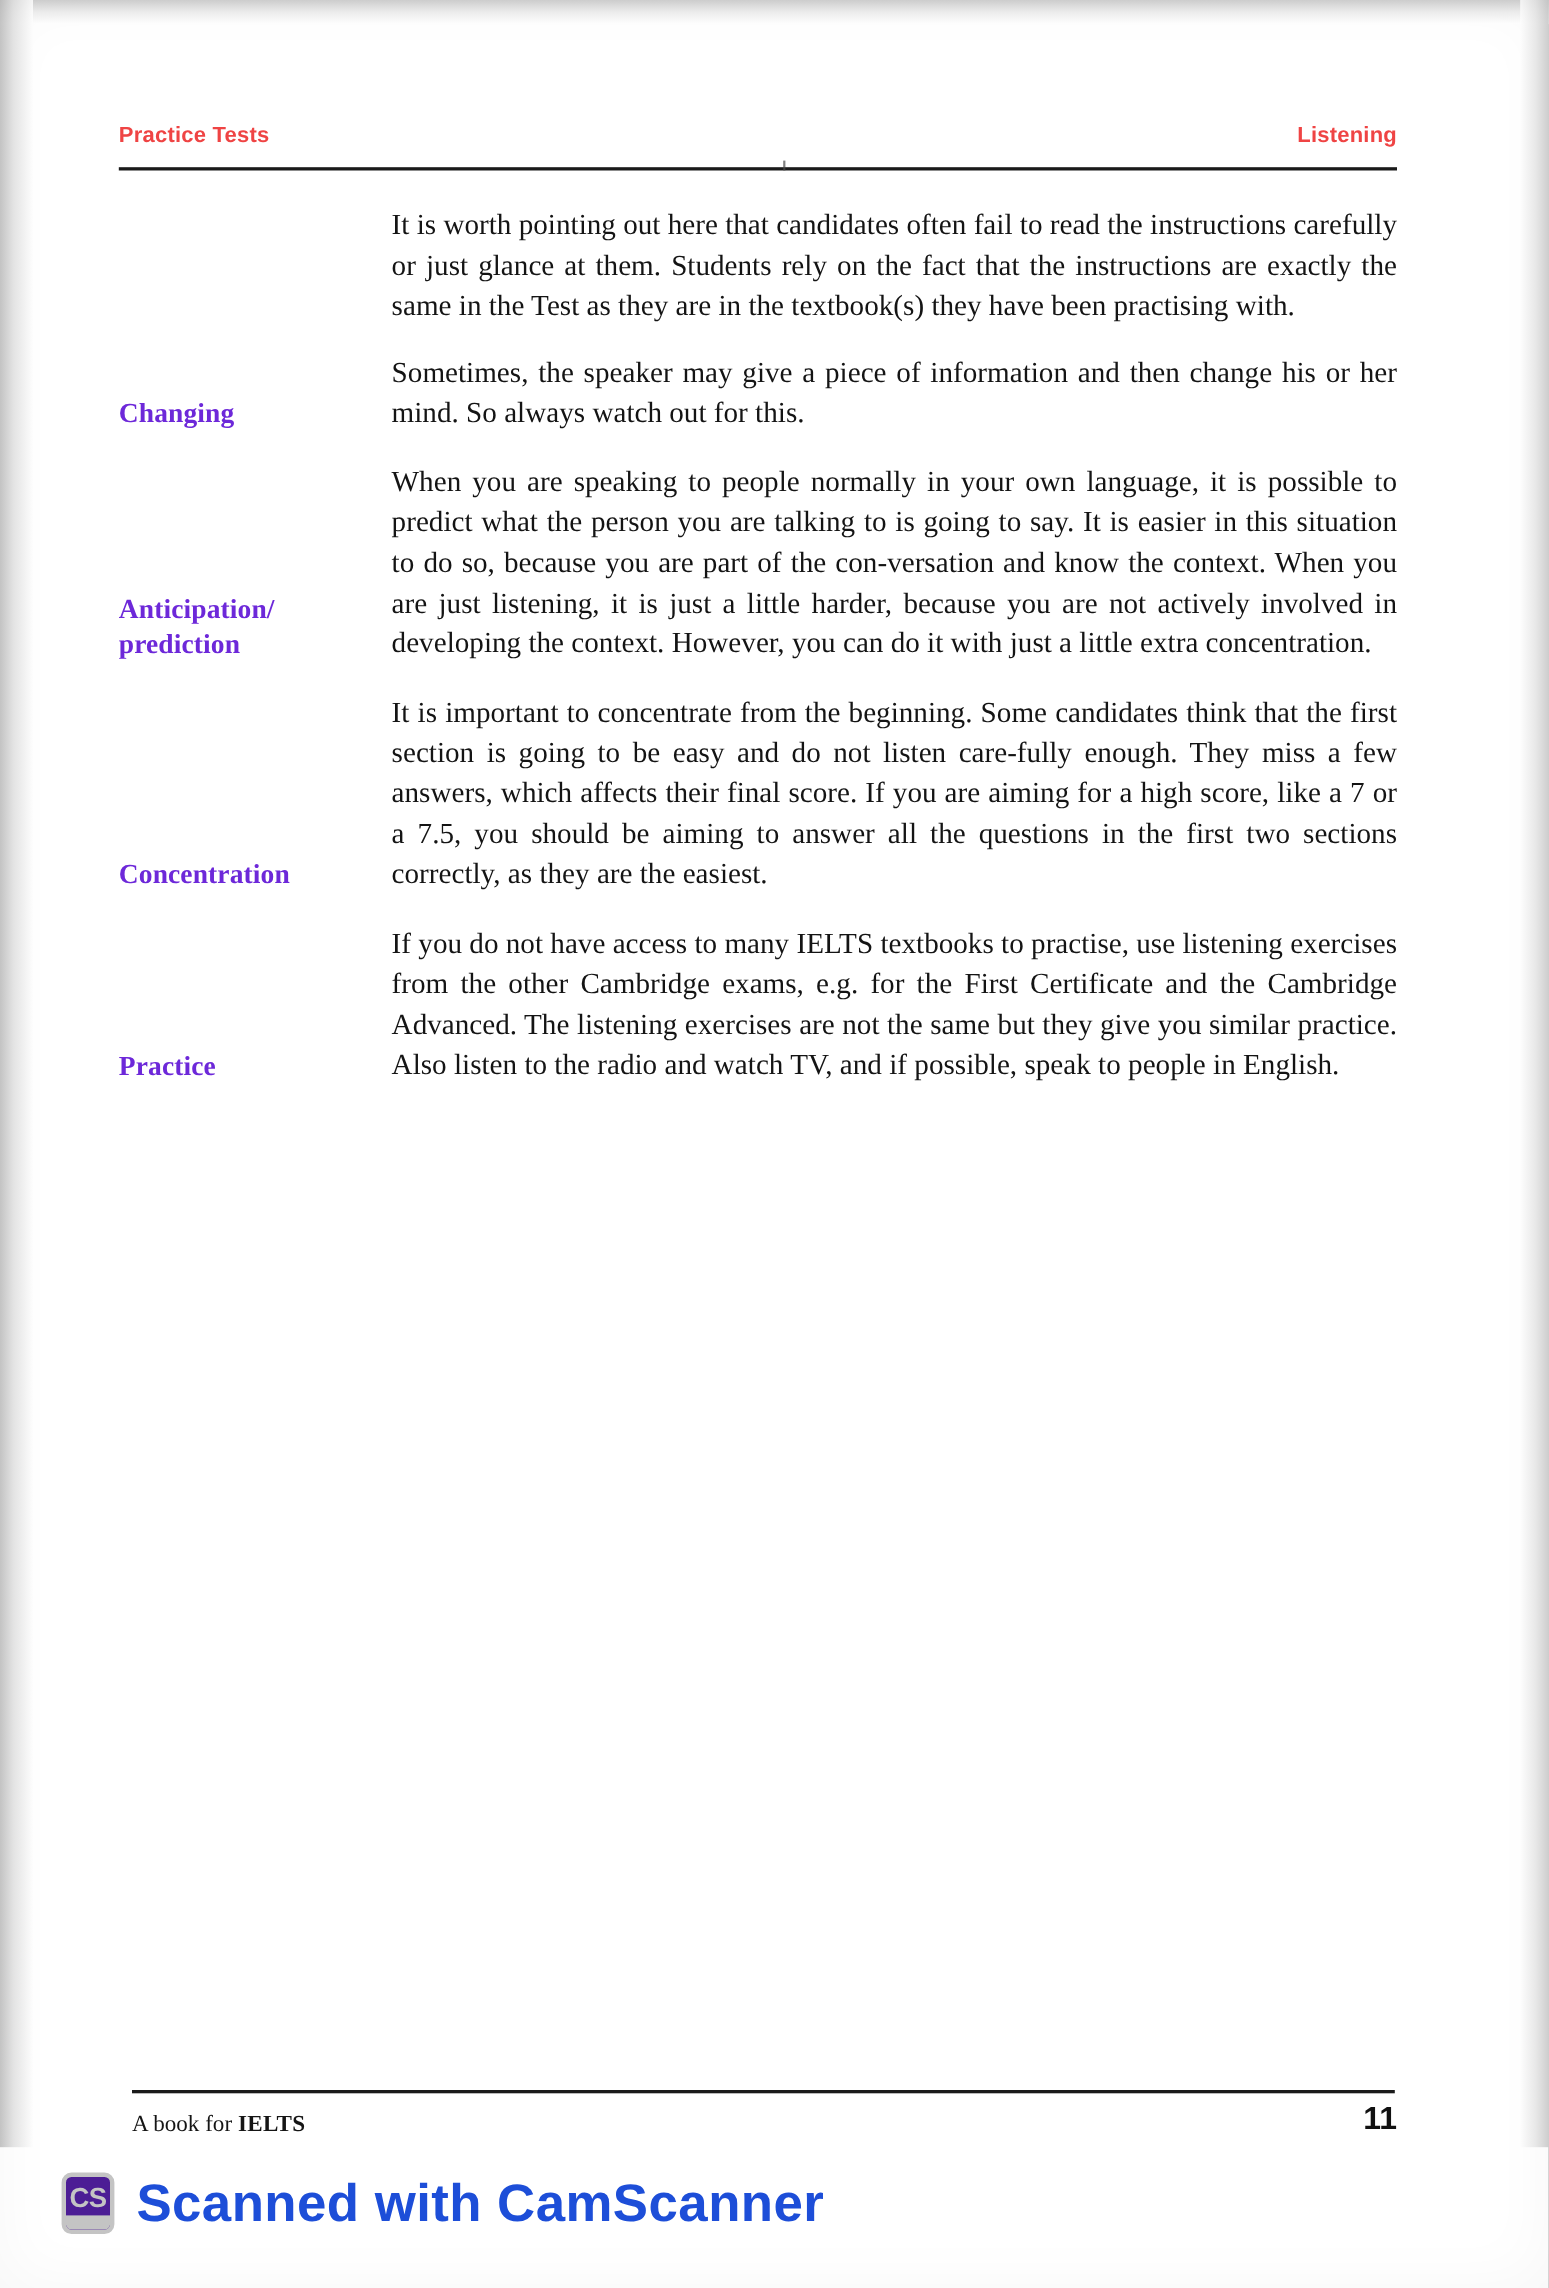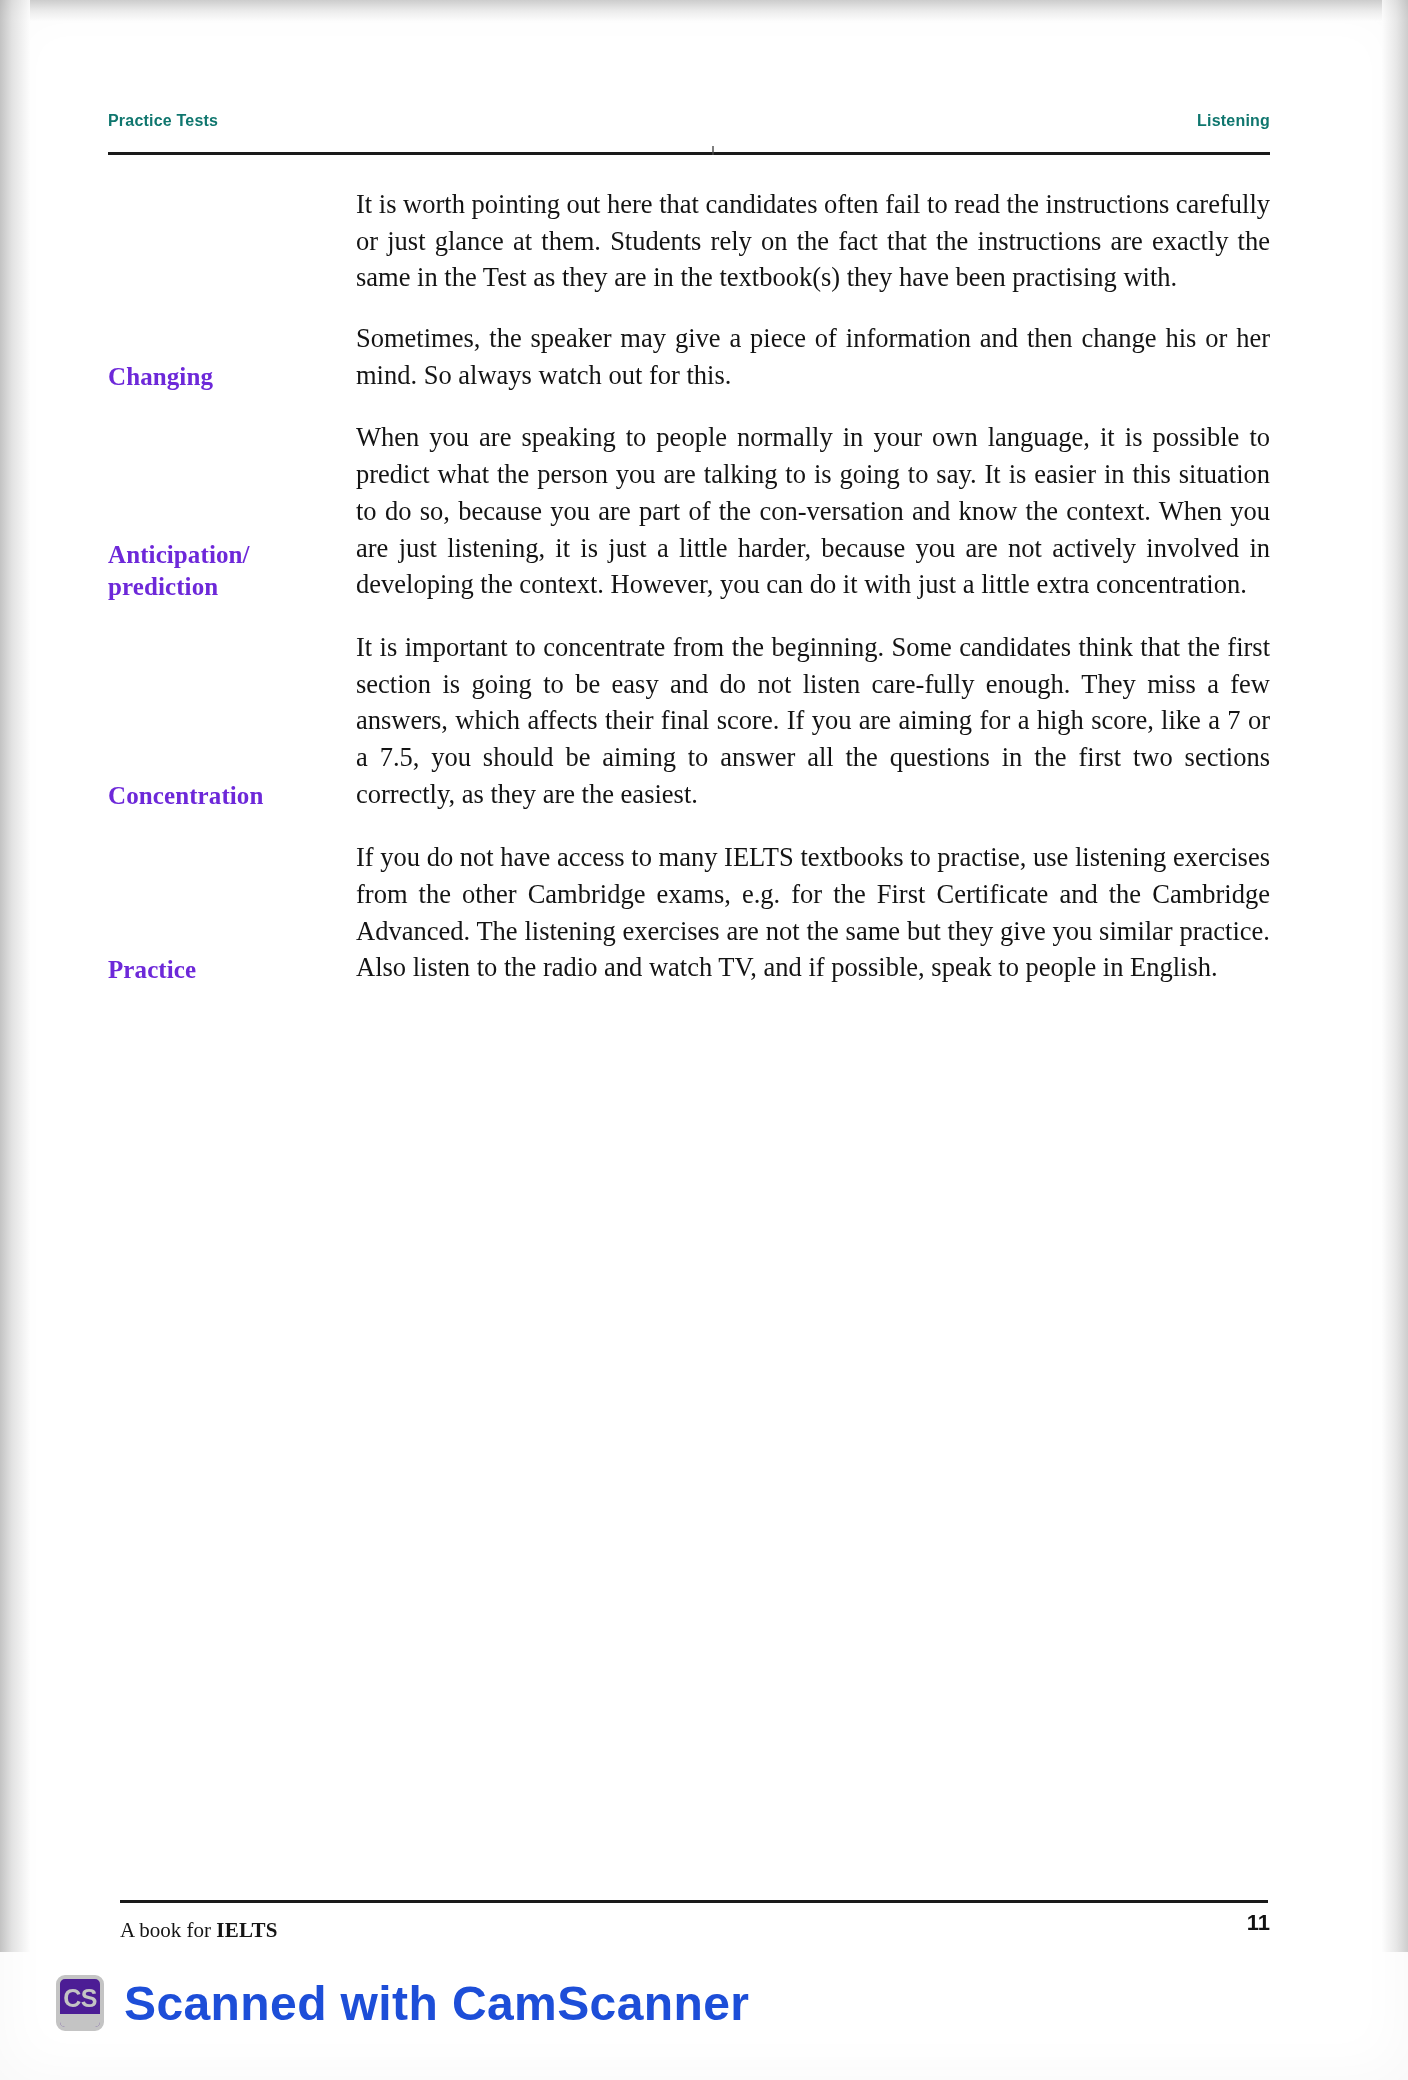--- a/index.html
+++ b/index.html
@@ -46,23 +46,23 @@
     position: absolute;
     left: 108px;
     top: 112px;
     width: 1162px;
     height: 34px;
   }
   .runhead-left, .runhead-right {
     position: absolute;
     top: 0;
     font-family: "Liberation Sans", sans-serif;
-    font-size: 16px;
+    font-size: 20px;
     font-weight: 600;
-    color: #0f766e;
+    color: #ef4444;
     letter-spacing: .2px;
     white-space: nowrap;
   }
   .runhead-left { left: 0; }
   .runhead-right { right: 0; }
   .runhead-rule {
     position: absolute;
     left: 108px;
     top: 152px;
     width: 1162px;
@@ -144,21 +144,21 @@
   }
   .footer-left .bold {
     font-weight: bold;
     letter-spacing: .3px;
   }
   .footer-page {
     position: absolute;
     right: 138px;
     top: 1910px;
     font-family: "Liberation Sans", sans-serif;
-    font-size: 22px;
+    font-size: 29px;
     font-weight: bold;
     color: #111111;
   }
 
   
   .watermark {
     position: absolute;
     left: 56px;
     top: 1975px;
     display: flex;

